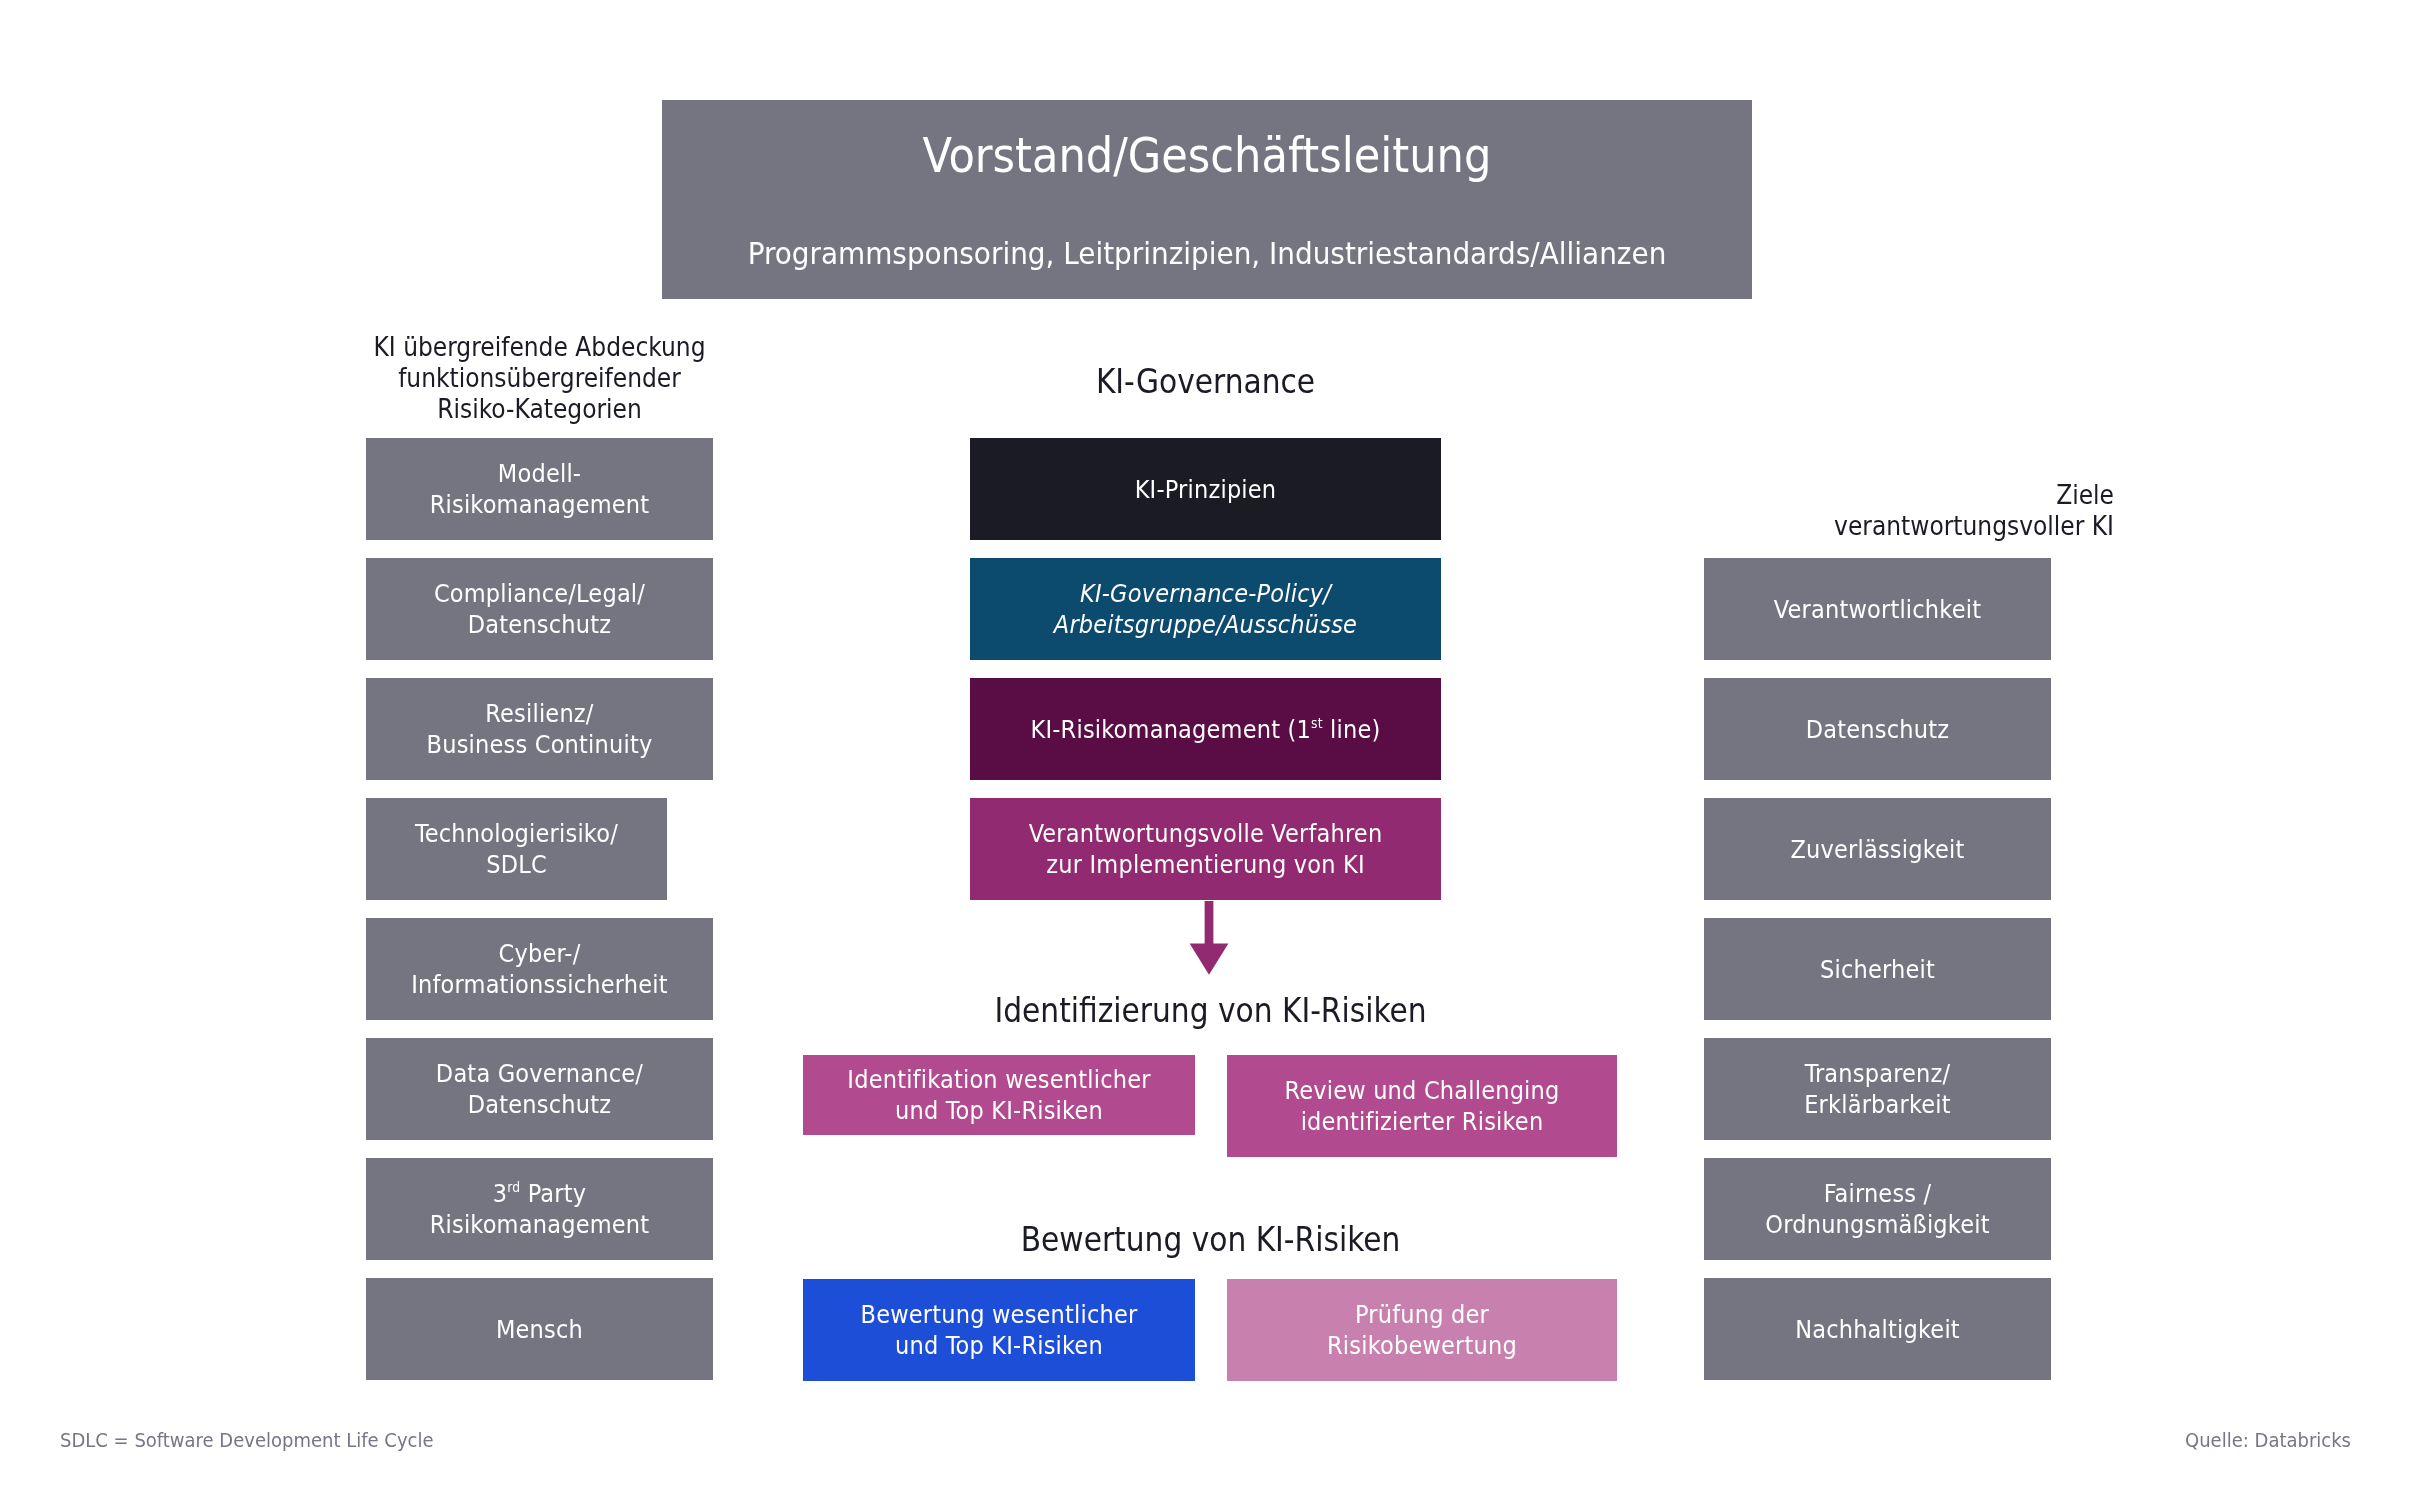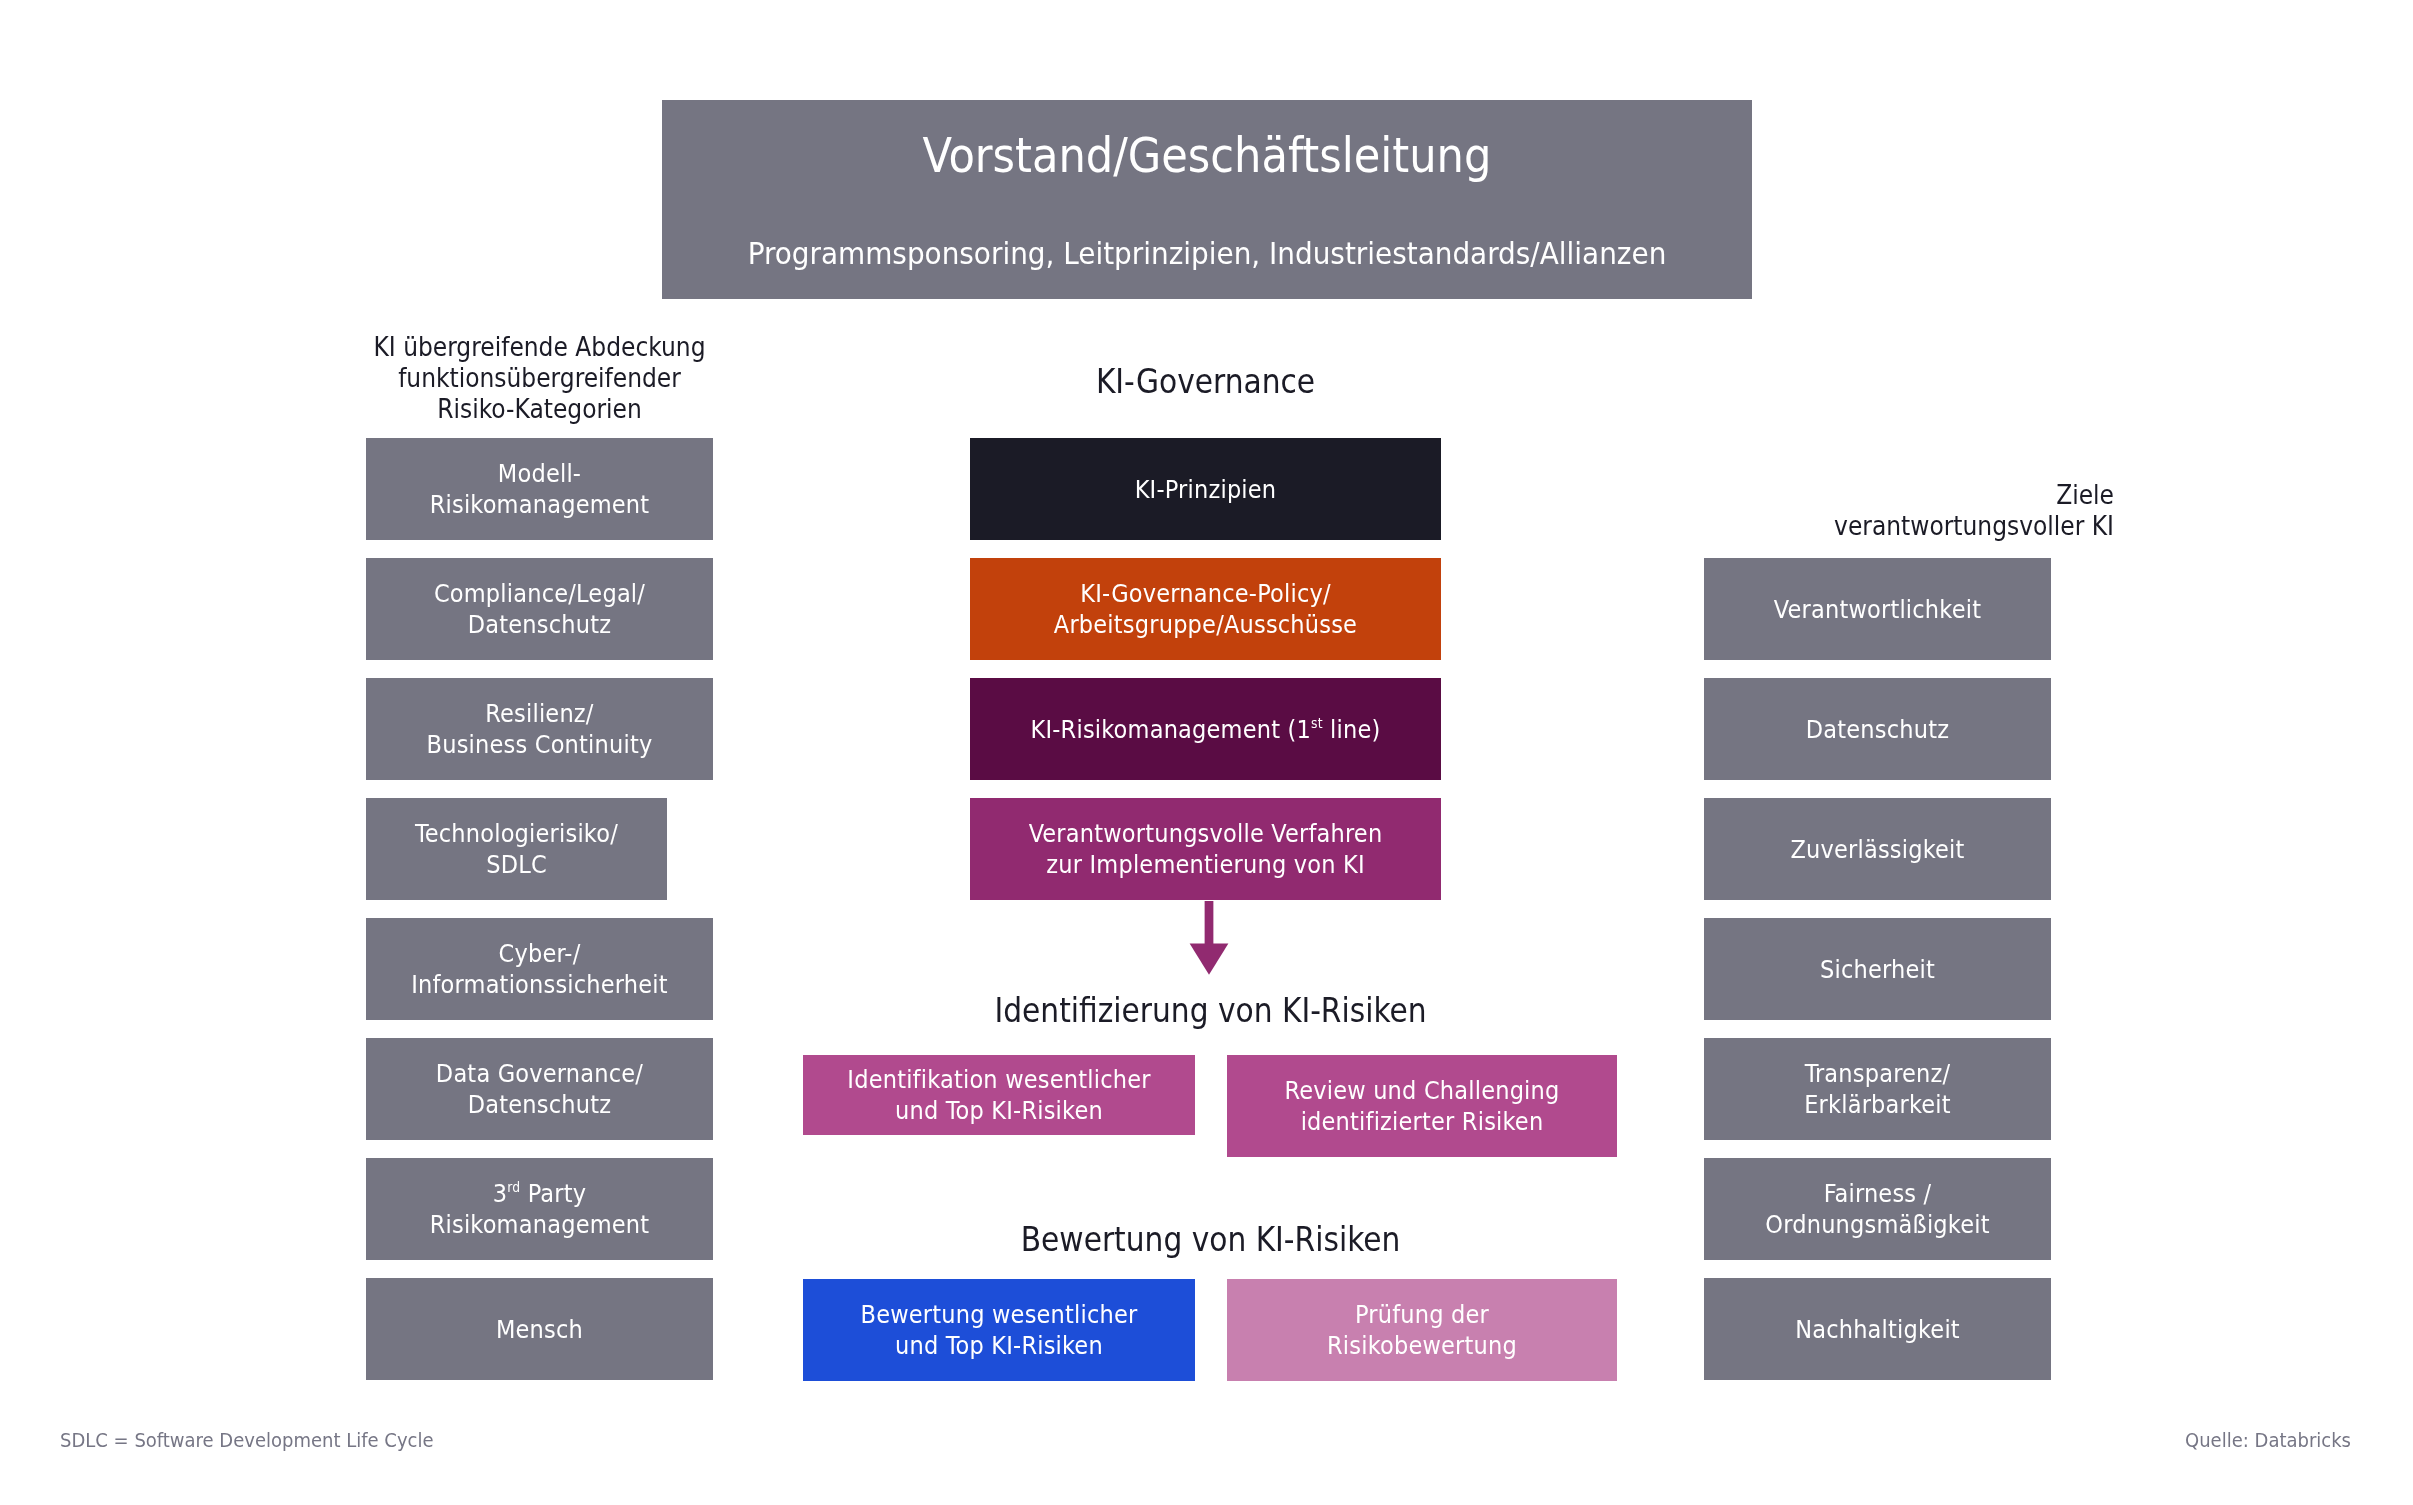--- a/index.html
+++ b/index.html
@@ -57,21 +57,21 @@
   </div>
 <div class="box gray" style="left:366px; top:1278px; width:347px; height:102px;">
   <span class="lbl">Mensch</span>
   </div>
 
 <div class="heading" style="left:970px; top:363px; width:471px; font-size:33px; line-height:38px;">KI-Governance</div>
 
 <div class="box" style="left:970px; top:438px; width:471px; height:102px; background:#1b1b26;">
   <span class="lbl">KI-Prinzipien</span>
   </div>
-<div class="box" style="left:970px; top:558px; width:471px; height:102px; background:#c2410c;">
+<div class="box" style="left:970px; top:558px; width:471px; height:102px; background:#0c4a6e;font-style:italic;">
   <span class="lbl">KI-Governance-Policy/
 Arbeitsgruppe/Ausschüsse</span>
   </div>
 <div class="box" style="left:970px; top:678px; width:471px; height:102px; background:#5a0c44;">
   <span class="lbl"><span>KI-Risikomanagement (1</span><sup>st</sup><span> line)</span></span>
   </div>
 <div class="box" style="left:970px; top:798px; width:471px; height:102px; background:#912a70;">
   <span class="lbl">Verantwortungsvolle Verfahren
 zur Implementierung von KI</span>
   </div>

